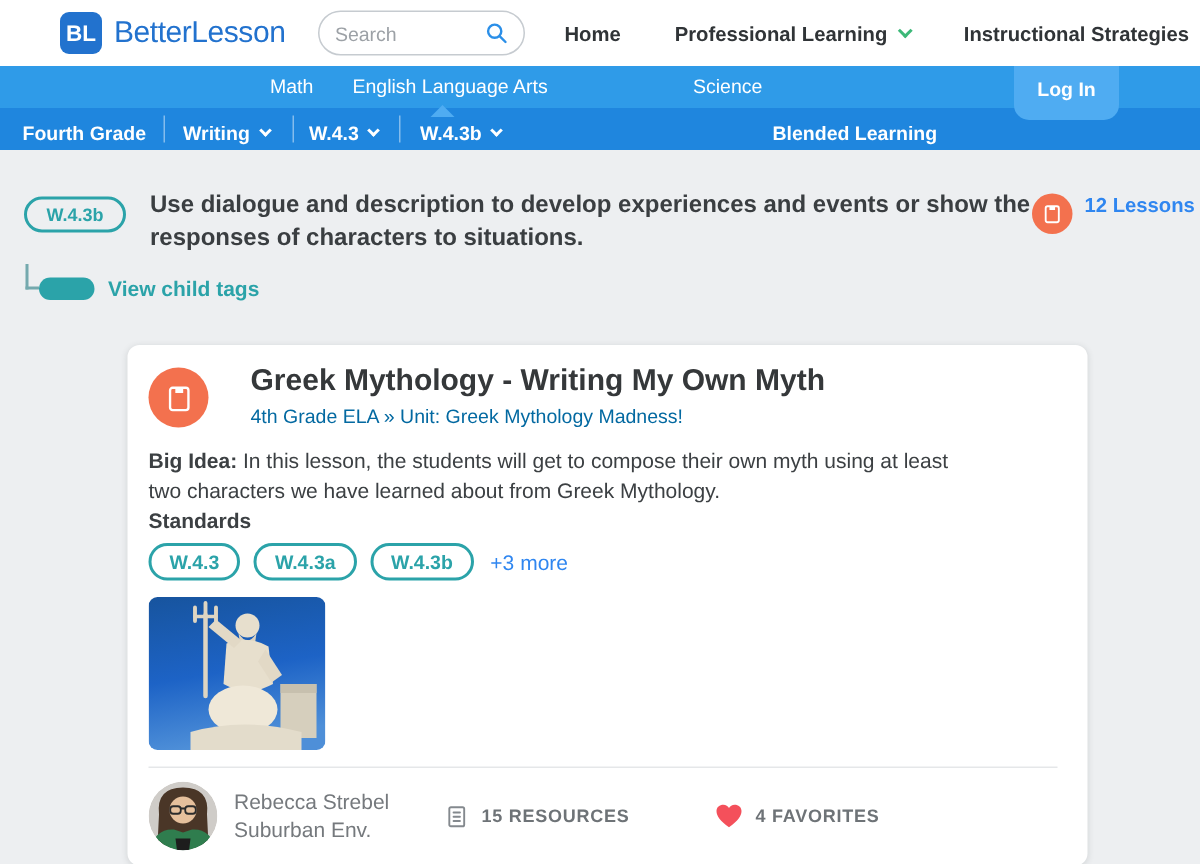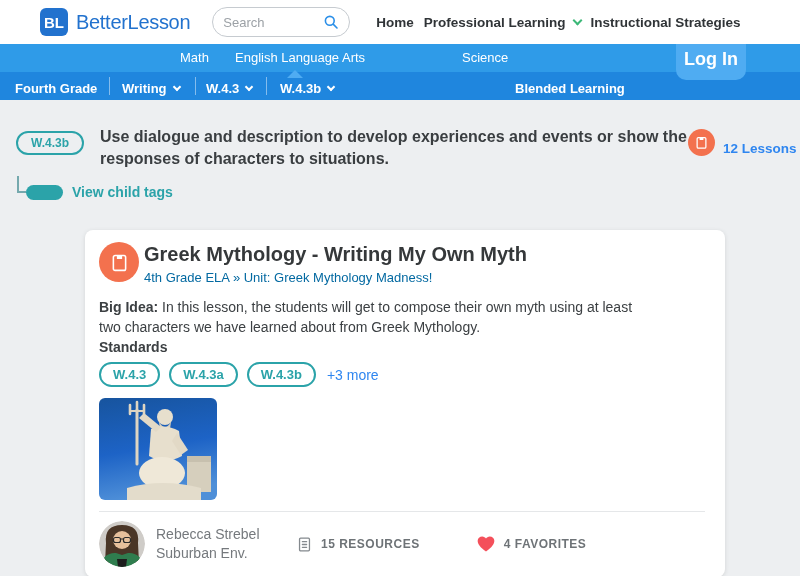--- a/index.html
+++ b/index.html
@@ -8,52 +8,52 @@
   a{text-decoration:none;color:inherit;cursor:pointer}
 
   
   .topbar{height:44px;background:#fff;display:flex;align-items:center;padding:0 24px 0 40px;position:relative;z-index:3}
   .logo{display:flex;align-items:center;gap:8px;cursor:pointer}
   .logo-sq{width:28px;height:28px;border-radius:6px;background:#2272ce;color:#fff;font-weight:bold;font-size:15px;display:flex;align-items:center;justify-content:center}
   .logo-name{color:#2272ce;font-size:20px;font-weight:normal;letter-spacing:-.3px}
   .search{margin-left:22px;width:138px;height:30px;border:1px solid #c6cbd0;border-radius:16px;display:flex;align-items:center;padding:0 10px;background:#fff}
   .search input{border:none;outline:none;flex:1;min-width:0;font-size:13px;color:#a21caf;font-family:Liberation Sans, sans-serif}
   .search input::placeholder{color:#9ca1a6}
-  .nav{display:flex;align-items:center;gap:10px;margin-left:26px;white-space:nowrap}
+  .nav{display:flex;align-items:center;gap:36px;margin-left:26px;white-space:nowrap}
   .nav a{font-size:13.5px;font-weight:bold;color:#303437;display:flex;align-items:center;gap:8px}
   .chev{width:7px;height:7px;border-right:2px solid;border-bottom:2px solid;transform:rotate(45deg);margin-top:-4px}
   .chev.green{color:#3cb878}
   .chev.white{width:6px;height:6px;color:#fff;margin-top:-3px}
 
   
   .subjectbar{position:relative;height:28px;background:#2f9be8;z-index:1}
   .subjectbar .item{position:absolute;top:0;height:28px;line-height:28px;color:#fff;font-size:13px;cursor:pointer}
   .item-math{left:180px}
   .item-ela{left:235px;font-weight:normal}
   .item-science{left:462px}
   .notch{position:absolute;left:287px;top:70px;width:0;height:0;border-left:8px solid transparent;border-right:8px solid transparent;border-bottom:8px solid #4facf2;z-index:2}
-  .login-tab{position:absolute;left:676px;top:44px;width:70px;height:36px;background:#4facf2;border-radius:0 0 10px 10px;color:#fff;font-size:18px;font-weight:bold;display:flex;align-items:center;justify-content:center;padding-bottom:6px;z-index:2;cursor:pointer}
+  .login-tab{position:absolute;left:676px;top:44px;width:70px;height:36px;background:#4facf2;border-radius:0 0 10px 10px;color:#fff;font-size:13px;font-weight:bold;display:flex;align-items:center;justify-content:center;padding-bottom:6px;z-index:2;cursor:pointer}
   .crumbbar{position:relative;height:28px;background:#1f86de;z-index:1}
   .crumb{position:absolute;top:0;height:32px;display:flex;align-items:center;gap:7px;font-size:13px;font-weight:bold;color:#fff;cursor:pointer}
   .crumb-fourth{left:15px}.crumb-writing{left:122px}.crumb-w43{left:206px}.crumb-w43b{left:280px}.crumb-blended{left:515px;cursor:default}
   .cdiv{position:absolute;top:5px;height:18px;width:1px;background:rgba(255,255,255,.45)}
 
   
   .badge{position:absolute;left:16px;top:131px;border:2px solid #2ba3a9;color:#2ba3a9;font-weight:bold;font-size:12px;padding:3px 13px;border-radius:14px;background:transparent}
   .desc{position:absolute;left:100px;top:126px;width:592px;font-size:16px;font-weight:bold;color:#3a3e41;line-height:22px}
-  .lessons{position:absolute;left:688px;top:129px;display:flex;align-items:flex-end;gap:8px;cursor:pointer}
+  .lessons{position:absolute;left:688px;top:129px;display:flex;align-items:flex-start;gap:8px;cursor:pointer}
   .lessons-icon{width:27px;height:27px;border-radius:50%;background:#f3714e;display:flex;align-items:center;justify-content:center}
   .lessons-label{color:#2f86f0;font-size:13.5px;font-weight:bold}
   .vct-connector{position:absolute;left:17px;top:176px;width:9px;height:17px;border-left:2px solid #75a9ae;border-bottom:2px solid #75a9ae}
   .vct-toggle{position:absolute;left:26px;top:185px;width:37px;height:15px;border-radius:8px;background:#2ba3a9;cursor:pointer}
   .vct-label{position:absolute;left:72px;top:184px;color:#2ba3a9;font-size:14px;font-weight:bold;cursor:pointer}
 
   
   .card{position:absolute;left:85px;top:230px;width:640px;background:#fff;border-radius:8px;box-shadow:0 1px 4px rgba(60,64,67,.15);padding:12px 20px 10px 14px;z-index:1}
-  .card-head{display:flex;gap:5px;align-items:flex-start}
+  .card-head{display:flex;gap:28px;align-items:flex-end}
   .card-icon{width:40px;height:40px;border-radius:50%;background:#f3714e;flex:none;display:flex;align-items:center;justify-content:center}
   .card-title{font-size:20px;font-weight:bold;color:#35383a;line-height:24px;cursor:pointer}
   .card-sub{font-size:13px;color:#0369a1;margin-top:4px}
   .big-idea{margin-top:12px;font-size:14px;line-height:20px;color:#3c4043;max-width:556px}
   .standards-label{font-size:14px;font-weight:bold;color:#3c4043;line-height:20px}
   .chips{display:flex;align-items:center;gap:9px;margin-top:5px}
   .chip{border:2px solid #2ba3a9;color:#2ba3a9;font-size:13px;font-weight:bold;padding:3px 12px;border-radius:14px;background:#fff;cursor:pointer}
   .more{color:#2f86f0;font-size:14px;margin-left:2px;cursor:pointer}
   .thumb{margin-top:11px;width:118px;height:102px;border-radius:6px;overflow:hidden;display:block;cursor:pointer}
   .divider{border:none;border-top:1px solid #e5e7e9;margin-top:11px}

